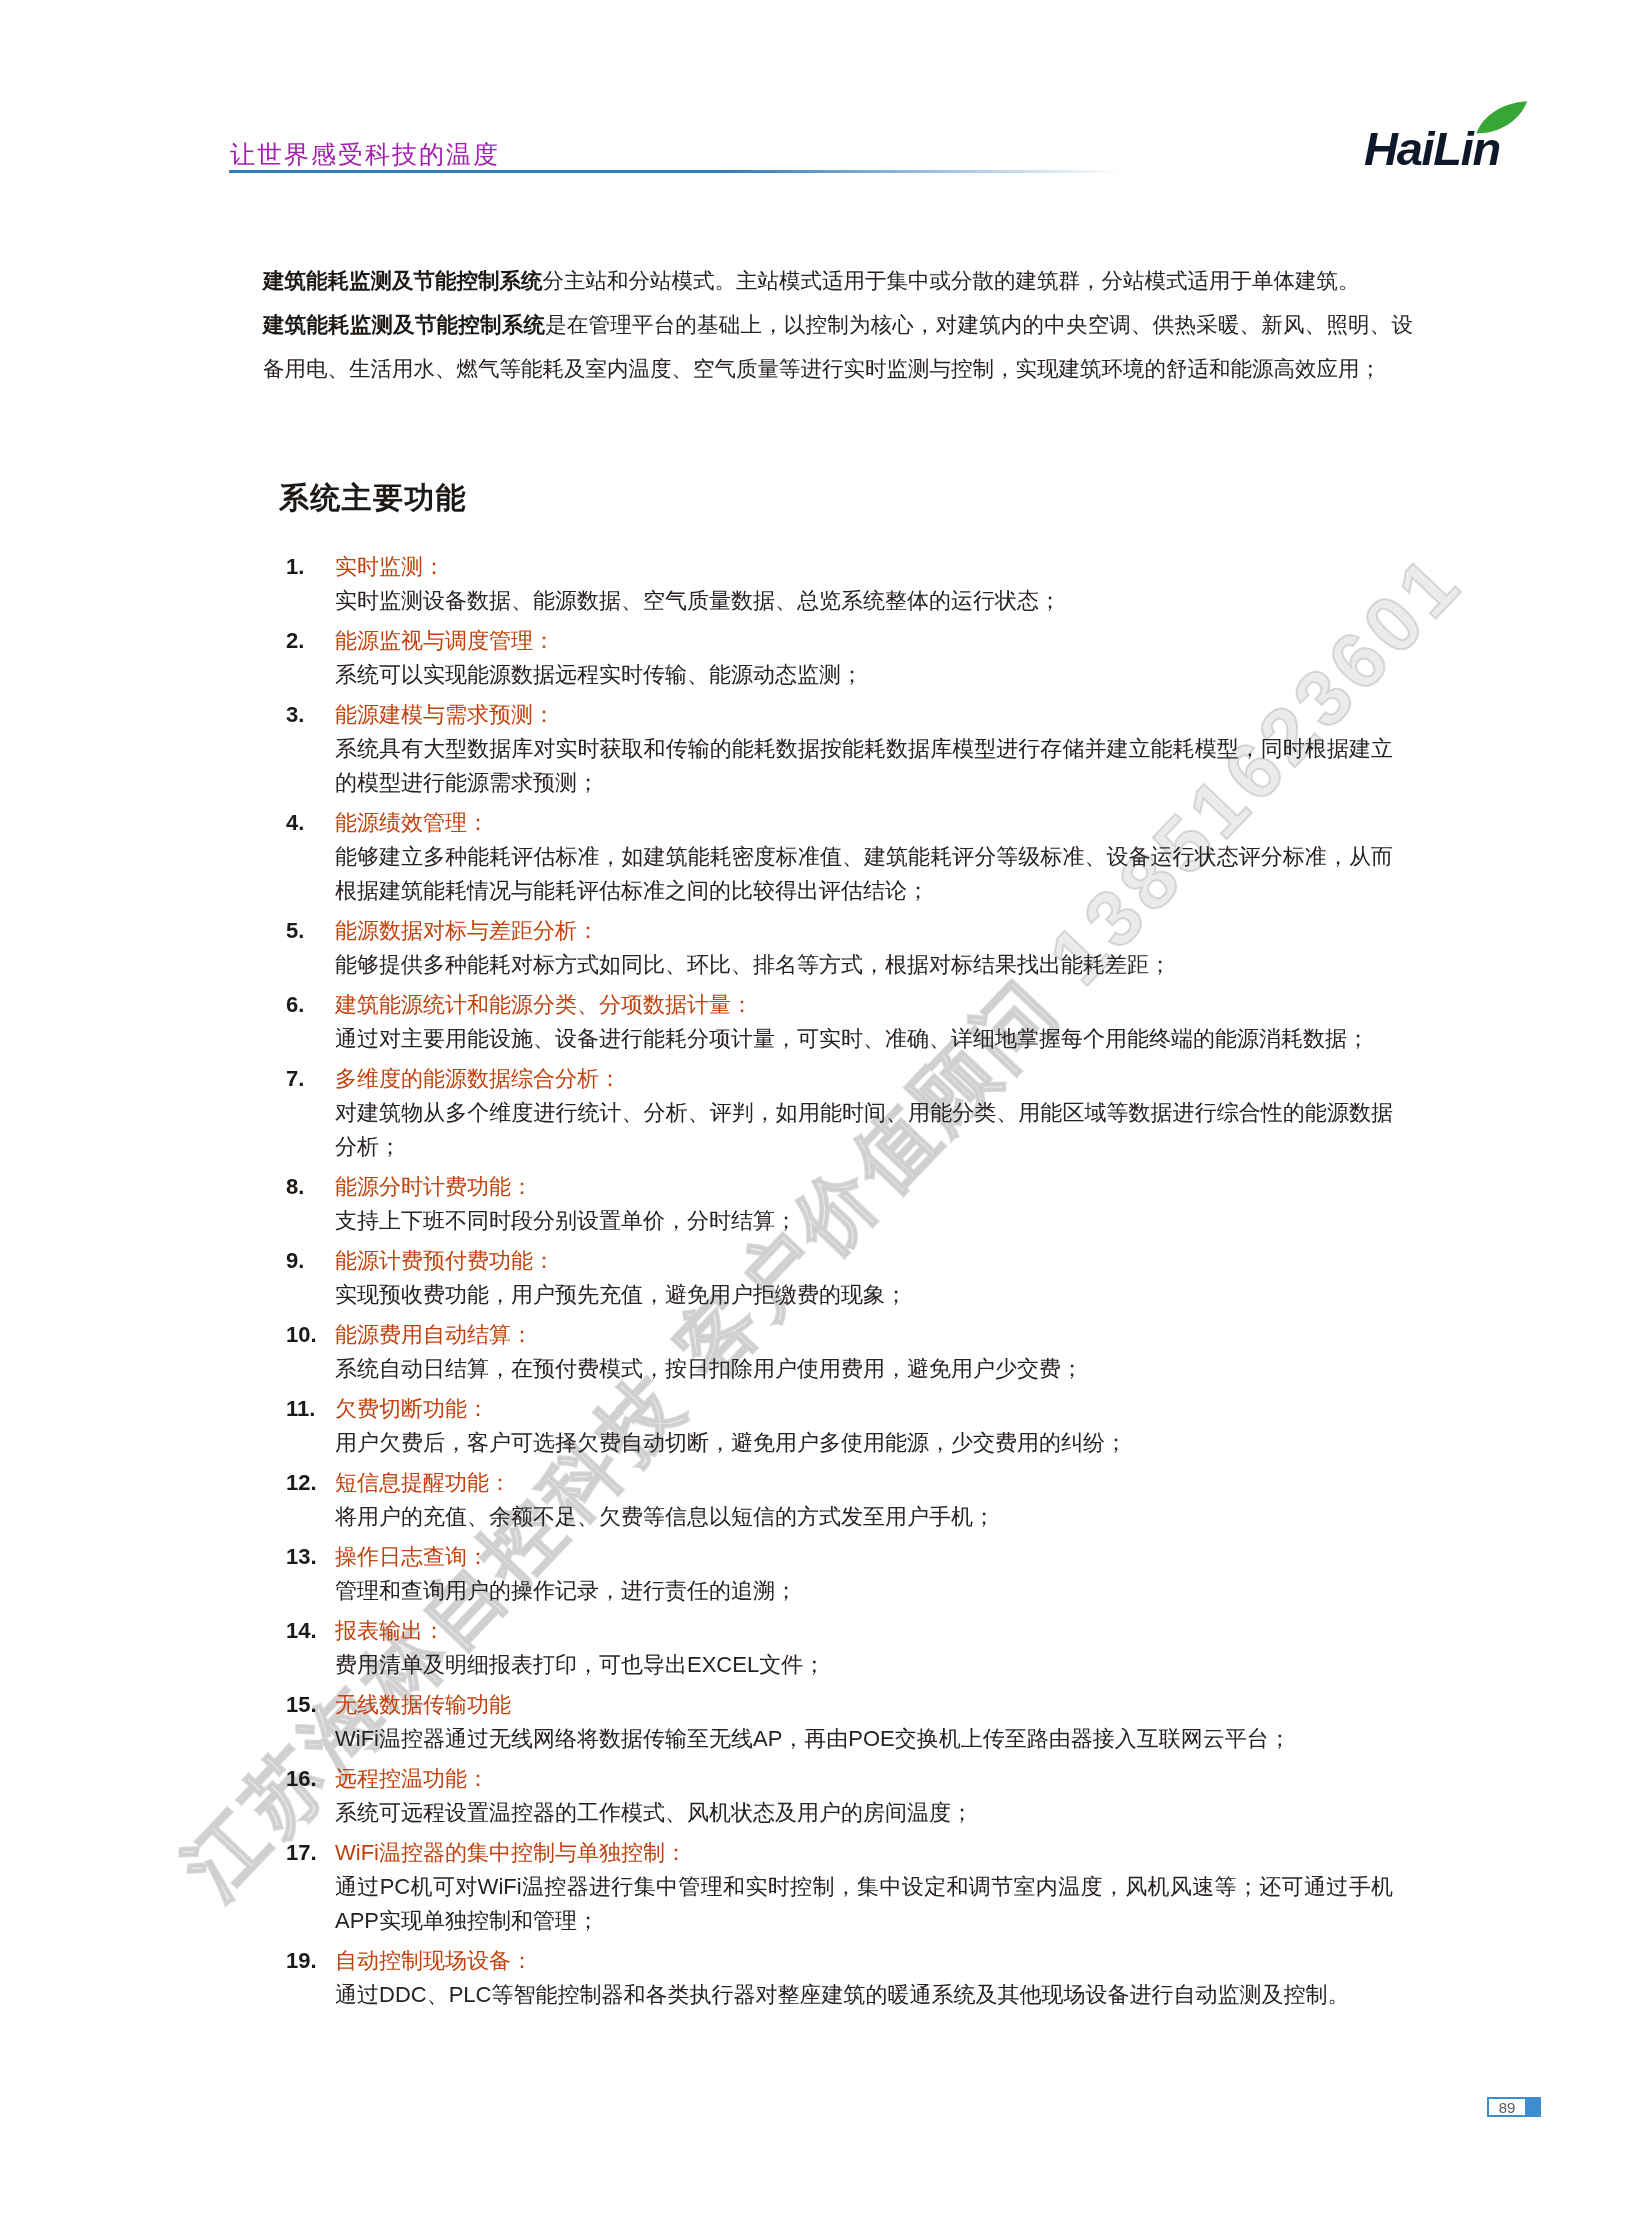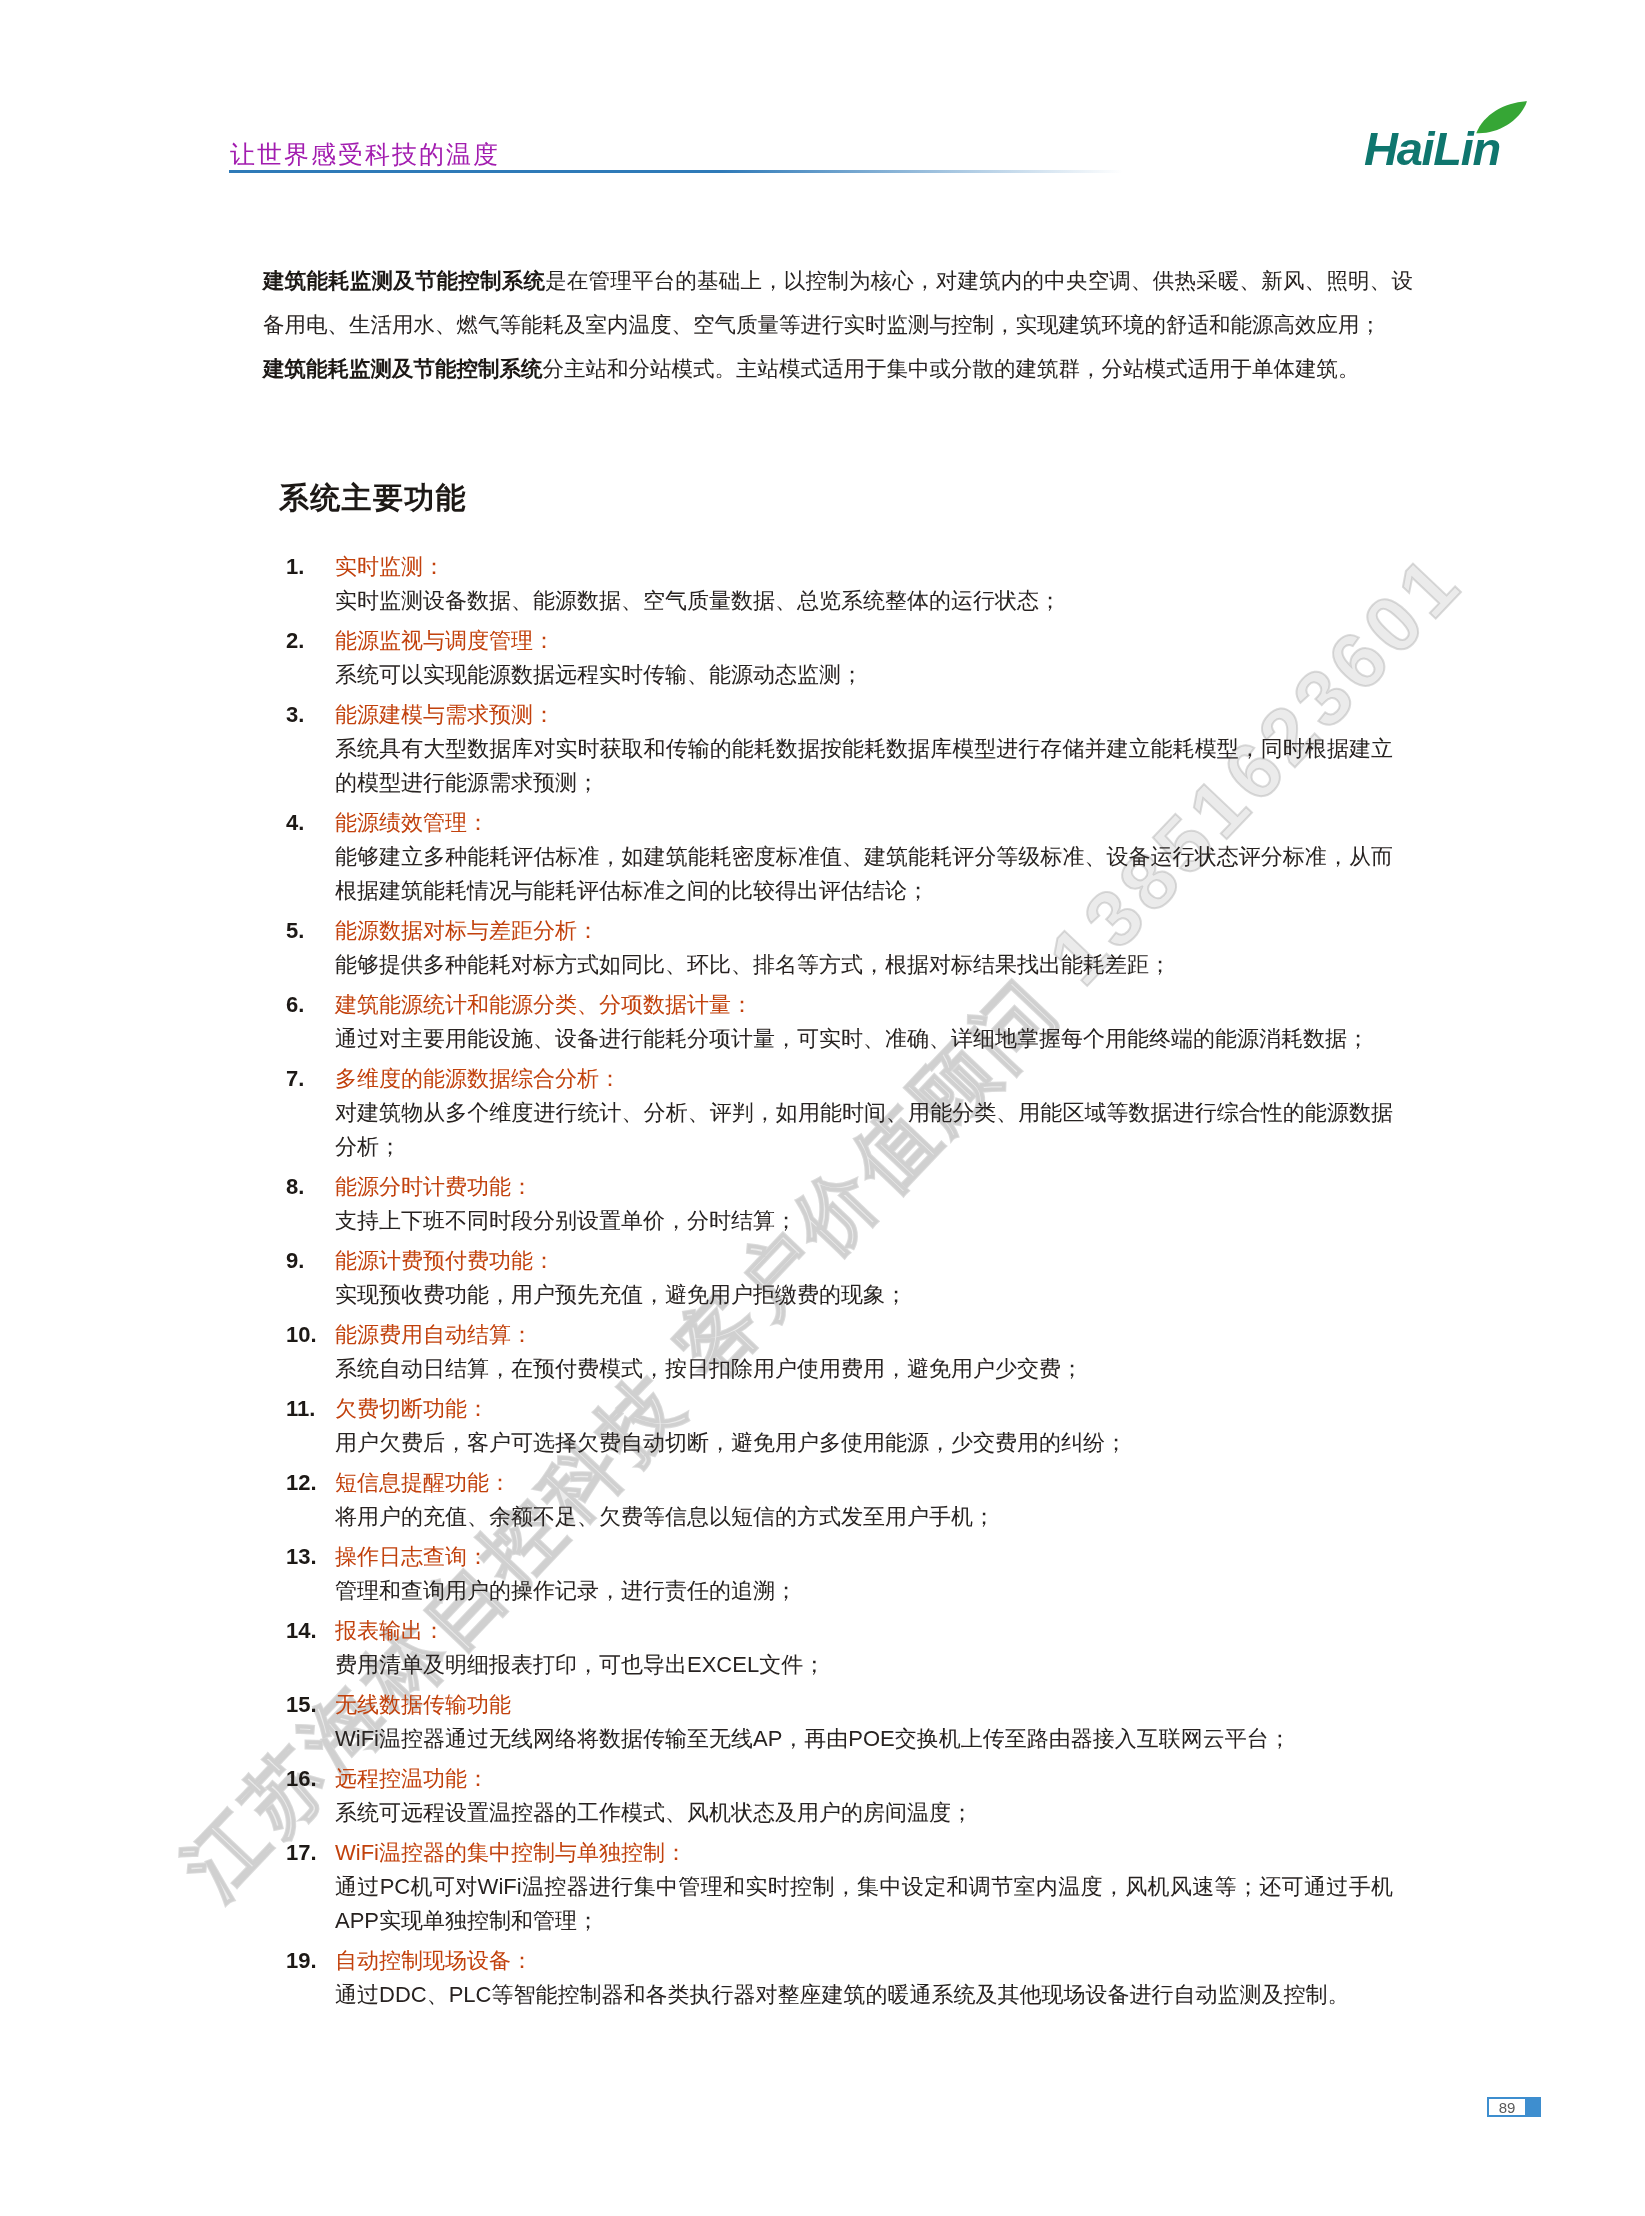--- a/index.html
+++ b/index.html
@@ -21,21 +21,21 @@
     width:894px;height:2.7px;
     background:linear-gradient(to right,#2f7ab8 0%,#2f7ab8 55%,rgba(47,122,184,0) 100%);
   }
   .logo{
     position:absolute;left:1364px;top:121px;
     width:168px;height:67px;
   }
   .logo-text{
     font-style:italic;font-weight:bold;
     font-size:47px;letter-spacing:-1.3px;
-    color:#0f766e;
+    color:#0f172a;
   }
   .leaf{
     position:absolute;top:-20px;right:1.3px;
     width:58px;height:34px;
     transform:rotate(-6deg);
   }
   
   .watermark{
     position:absolute;left:238px;top:1814px;
     transform:rotate(-46.5deg);
@@ -91,22 +91,22 @@
   <div class="header-rule"></div>
   <div class="logo">
     <span class="logo-text">HaiLin</span>
     <svg class="leaf" viewBox="0 0 100 60" xmlns="http://www.w3.org/2000/svg">
       <path d="M2,52 C18,20 58,3 97,5 C82,38 40,58 2,52 Z" fill="#36a635"></path>
     </svg>
   </div>
 
   <div class="content">
     <div class="intro">
+      <p><span class="lead">建筑能耗监测及节能控制系统</span><span>分主站和分站模式。主站模式适用于集中或分散的建筑群，分站模式适用于单体建筑。</span></p>
       <p><span class="lead">建筑能耗监测及节能控制系统</span><span>是在管理平台的基础上，以控制为核心，对建筑内的中央空调、供热采暖、新风、照明、设备用电、生活用水、燃气等能耗及室内温度、空气质量等进行实时监测与控制，实现建筑环境的舒适和能源高效应用；</span></p>
-      <p><span class="lead">建筑能耗监测及节能控制系统</span><span>分主站和分站模式。主站模式适用于集中或分散的建筑群，分站模式适用于单体建筑。</span></p>
     </div>
 
     <div class="section-title">系统主要功能</div>
 
     <div class="feature-list">
   <div class="item">
     <span class="item-num">1.</span>
     <div class="item-content">
       <div class="item-title">实时监测：</div>
       <div class="item-body">实时监测设备数据、能源数据、空气质量数据、总览系统整体的运行状态；</div>

